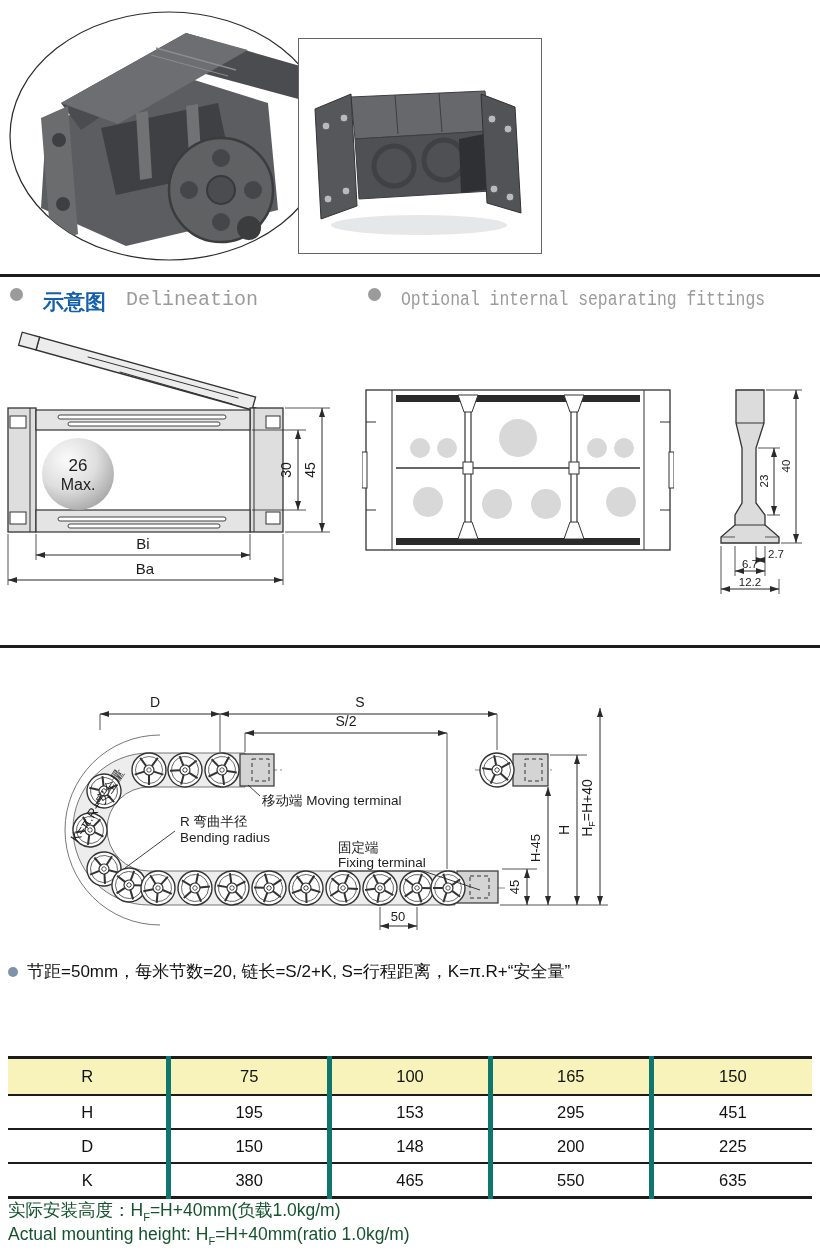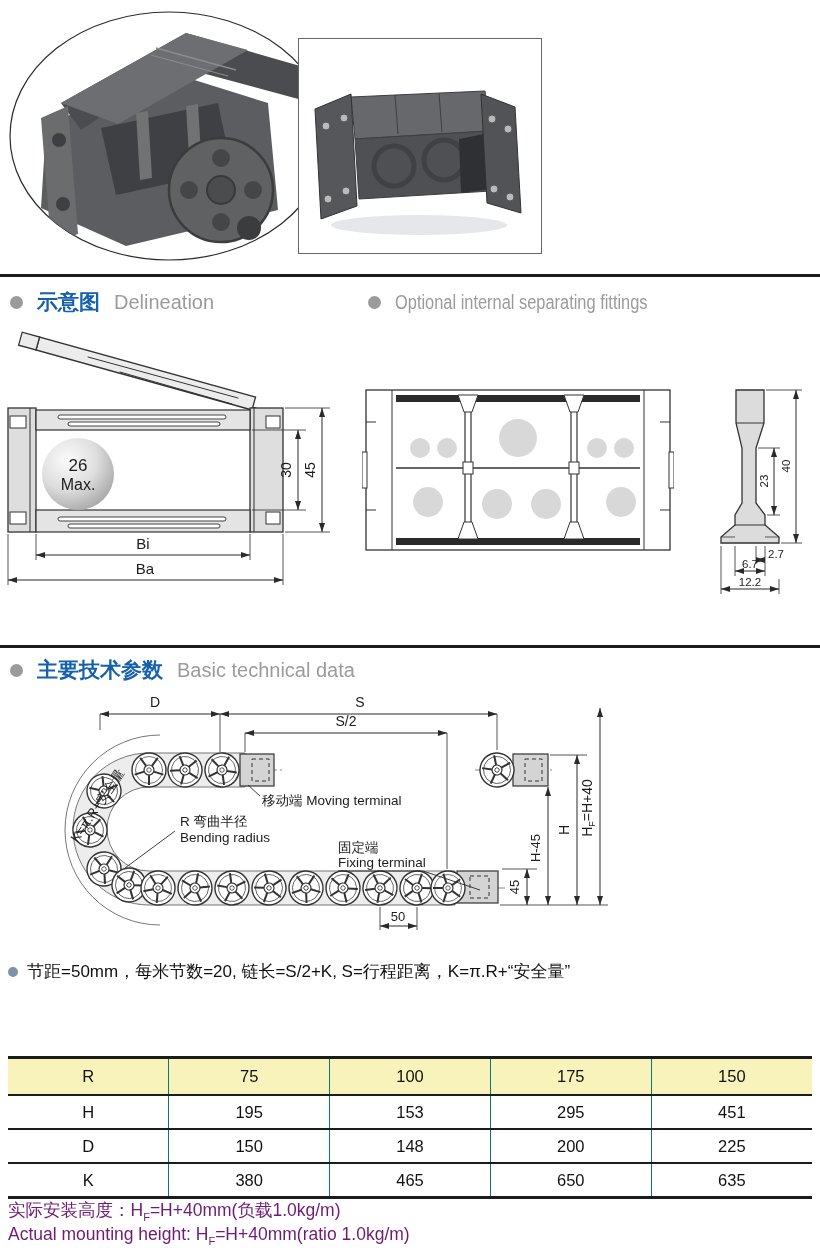--- a/index.html
+++ b/index.html
@@ -1,35 +1,35 @@
 <!DOCTYPE html>
 <html><head>
 <meta charset="utf-8">
 <style>
   html,body{margin:0;padding:0;background:#fff;}
   .page{position:relative;width:820px;height:1250px;background:#fff;overflow:hidden;
         font-family:"Liberation Sans",sans-serif;color:#1c1c1c;}
   .abs{position:absolute;}
   .rule{background:#1c1c1c;}
-  .sec{display:flex;align-items:center;gap:14px;white-space:nowrap;}
+  .sec{display:flex;gap:20px;white-space:nowrap;font-family:Liberation Mono, monospace;}
   .sec .dot{width:13px;height:13px;border-radius:50%;background:#9b9b9b;flex:none;}
   .sec .zh{color:#1460ac;font-weight:bold;font-size:21px;}
   .sec .en{color:#9b9b9b;font-size:20px;}
   .cond{display:inline-block;transform:scaleX(.82);transform-origin:left center;}
   .note{display:flex;align-items:center;gap:9px;font-size:17px;color:#111;white-space:nowrap;text-align:right;}
   .note .dot{width:10px;height:10px;border-radius:50%;background:#7e93a9;flex:none;}
   .photo-rect{border:1px solid #666;background:#fff;}
   table.dtable{border-collapse:collapse;width:804px;table-layout:fixed;font-size:16.5px;
        color:#111;text-align:center;border-top:3px solid #1c1c1c;border-bottom:3px solid #1c1c1c;}
   table.dtable thead tr{background:#f7f3bb;border-bottom:2px solid #1c1c1c;}
   table.dtable tbody tr{border-top:2px solid #1c1c1c;}
   table.dtable td{height:32px;padding:0;}
   table.dtable thead td{height:35px;}
-  table.dtable td + td{border-left:1px solid #0f766e;}
-  .foot{font-size:17.5px;color:#701a75;white-space:nowrap;}
+  table.dtable td + td{border-left:5px solid #0f766e;}
+  .foot{font-size:17.5px;color:#14532d;white-space:nowrap;}
   .foot sub{font-size:11px;}
   svg text{font-family:"Liberation Sans",sans-serif;fill:#1c1c1c;}
   .ext{stroke:#2a2a2a;stroke-width:.8;fill:none;}
   .dim{stroke:#2a2a2a;stroke-width:1;fill:none;}
   .oln{stroke:#333;fill:none;}
 </style>
 </head>
 <body>
 
 <svg width="0" height="0" style="position:absolute" aria-hidden="true">
@@ -240,25 +240,20 @@
       <text x="62" y="200" font-size="11.5" text-anchor="middle">6.7</text>
       <line class="ext" x1="33" y1="178" x2="33" y2="226"></line>
         <line class="ext" x1="91" y1="211" x2="91" y2="226"></line>
       <line class="dim" x1="33" y1="221" x2="91" y2="221" marker-start="url(#arrS)" marker-end="url(#arrE)"></line>
       <text x="62" y="218" font-size="11.5" text-anchor="middle">12.2</text>
     </g>
   </svg>
 
   <div class="abs rule" style="left:0;top:645px;width:820px;height:2.5px"></div>
 
-  <div class="abs sec" style="left:10px;top:656px;height:28px">
-    <span class="dot"></span>
-    <span class="zh">主要技术参数</span>
-    <span class="en">Basic technical data</span>
-  </div>
 
   <svg class="abs" style="left:55px;top:688px" width="765" height="260" viewBox="0 0 765 260">
 
     <path d="M105,47 A95,95 0 0 0 105,237" stroke="#666" stroke-width=".9" fill="none"></path>
 
     <path d="M190,65 L94,65 A76,76 0 0 0 94,217 L400,217 L400,183 L94,183 A42,42 0 0 1 94,99 L190,99 Z" fill="#ededed" stroke="#777" stroke-width="1"></path>
 
     <g>
       <line x1="150" y1="82" x2="228" y2="82" stroke="#555" stroke-width=".7" stroke-dasharray="8,3,2,3"></line>
       <rect x="185" y="66" width="34" height="32" fill="#d4d4d4" stroke="#333" stroke-width="1.2"></rect>
@@ -342,21 +337,21 @@
     <span>节距=50mm，每米节数=20, 链长=S/2+K, S=行程距离，K=π.R+“安全量”</span>
   </div>
 
   <div class="abs" style="left:8px;top:1056px">
     <table class="dtable">
       <thead>
         <tr>
           <td>R</td>
           <td>75</td>
           <td>100</td>
-          <td>175</td>
+          <td>165</td>
           <td>150</td>
         </tr>
       </thead>
       <tbody>
         <tr>
           <td>H</td>
           <td>195</td>
           <td>153</td>
           <td>295</td>
           <td>451</td>
@@ -365,21 +360,21 @@
           <td>D</td>
           <td>150</td>
           <td>148</td>
           <td>200</td>
           <td>225</td>
         </tr>
         <tr>
           <td>K</td>
           <td>380</td>
           <td>465</td>
-          <td>650</td>
+          <td>550</td>
           <td>635</td>
         </tr>
       </tbody>
     </table>
   </div>
 
   <div class="abs foot" style="left:8px;top:1198px"><span>实际安装高度：H</span><sub>F</sub><span>=H+40mm(负载1.0kg/m)</span></div>
   <div class="abs foot" style="left:8px;top:1224px"><span>Actual mounting height: H</span><sub>F</sub><span>=H+40mm(ratio 1.0kg/m)</span></div>
 
 </div>

